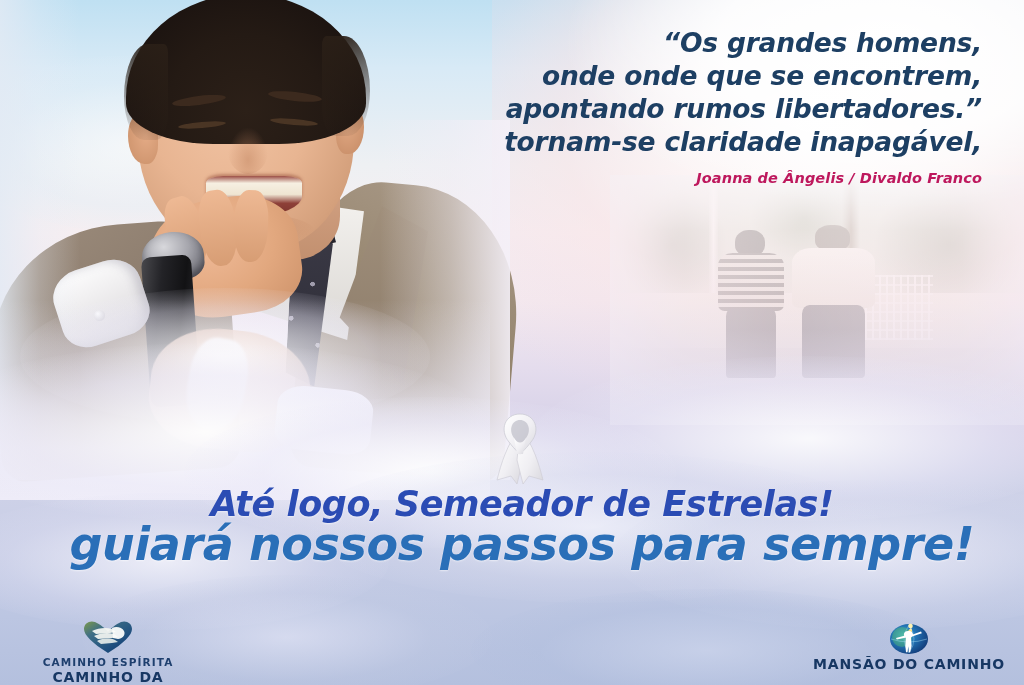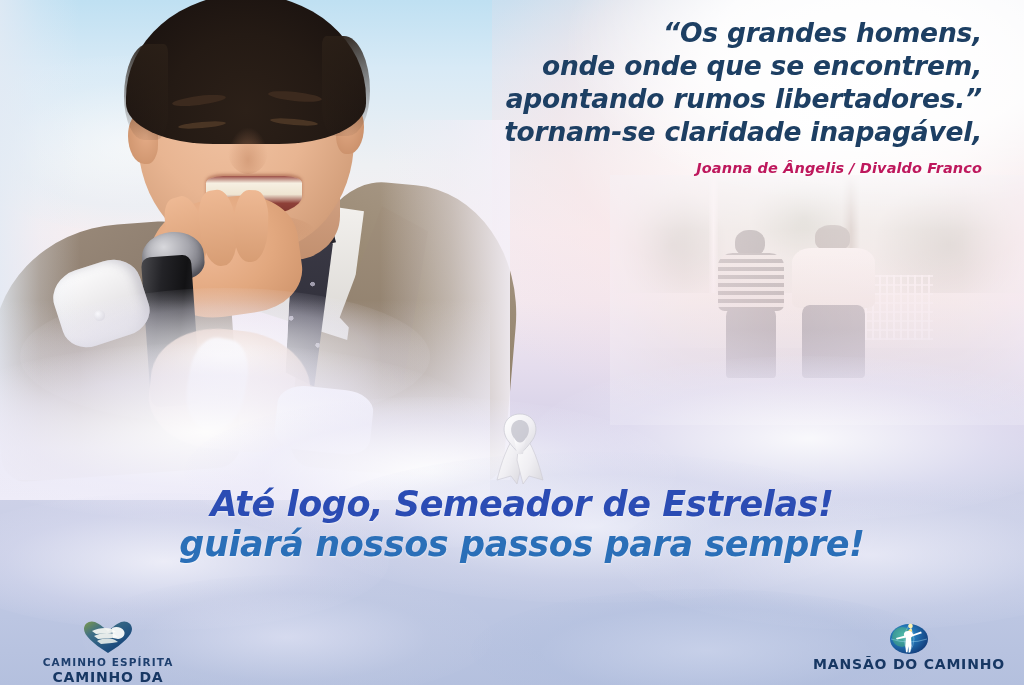--- a/index.html
+++ b/index.html
@@ -312,21 +312,21 @@
   }
   .portrait-fade-r {
     position:absolute; left:380px; top:120px; width:130px; height:360px;
     background: linear-gradient(to right, rgba(240,236,244,0) 0%, rgba(242,238,246,0.45) 55%, rgba(244,240,248,0.9) 100%);
   }
 
   
   .quote-block {
     position: absolute;
     right: 42px;
-    top: 16px;
+    top: 26px;
     width: 560px;
     text-align: right;
   }
   .quote-line {
     font-family: "DejaVu Sans", sans-serif;
     font-style: italic;
     font-weight: bold;
     font-size: 26.5px;
     line-height: 33px;
     letter-spacing: -0.2px;
@@ -366,21 +366,21 @@
     font-style: italic;
     font-weight: bold;
     color: #2b4cb4;
     line-height: 40px;
     letter-spacing: -0.4px;
     white-space: nowrap;
     text-shadow: 0 1px 2px rgba(255,255,255,0.55);
   }
   .hl-1 { font-size: 35px; }
   .hl-2 { font-size: 33px; }
-  .hl-3 { font-size: 35px; color:#2a6fb8; }
+  .hl-3 { font-size: 46px; color:#2a6fb8; }
 
   
   .logo-left {
     position: absolute;
     left: 8px;
     top: 618px;
     width: 200px;
     text-align: center;
   }
   .logo-right {

